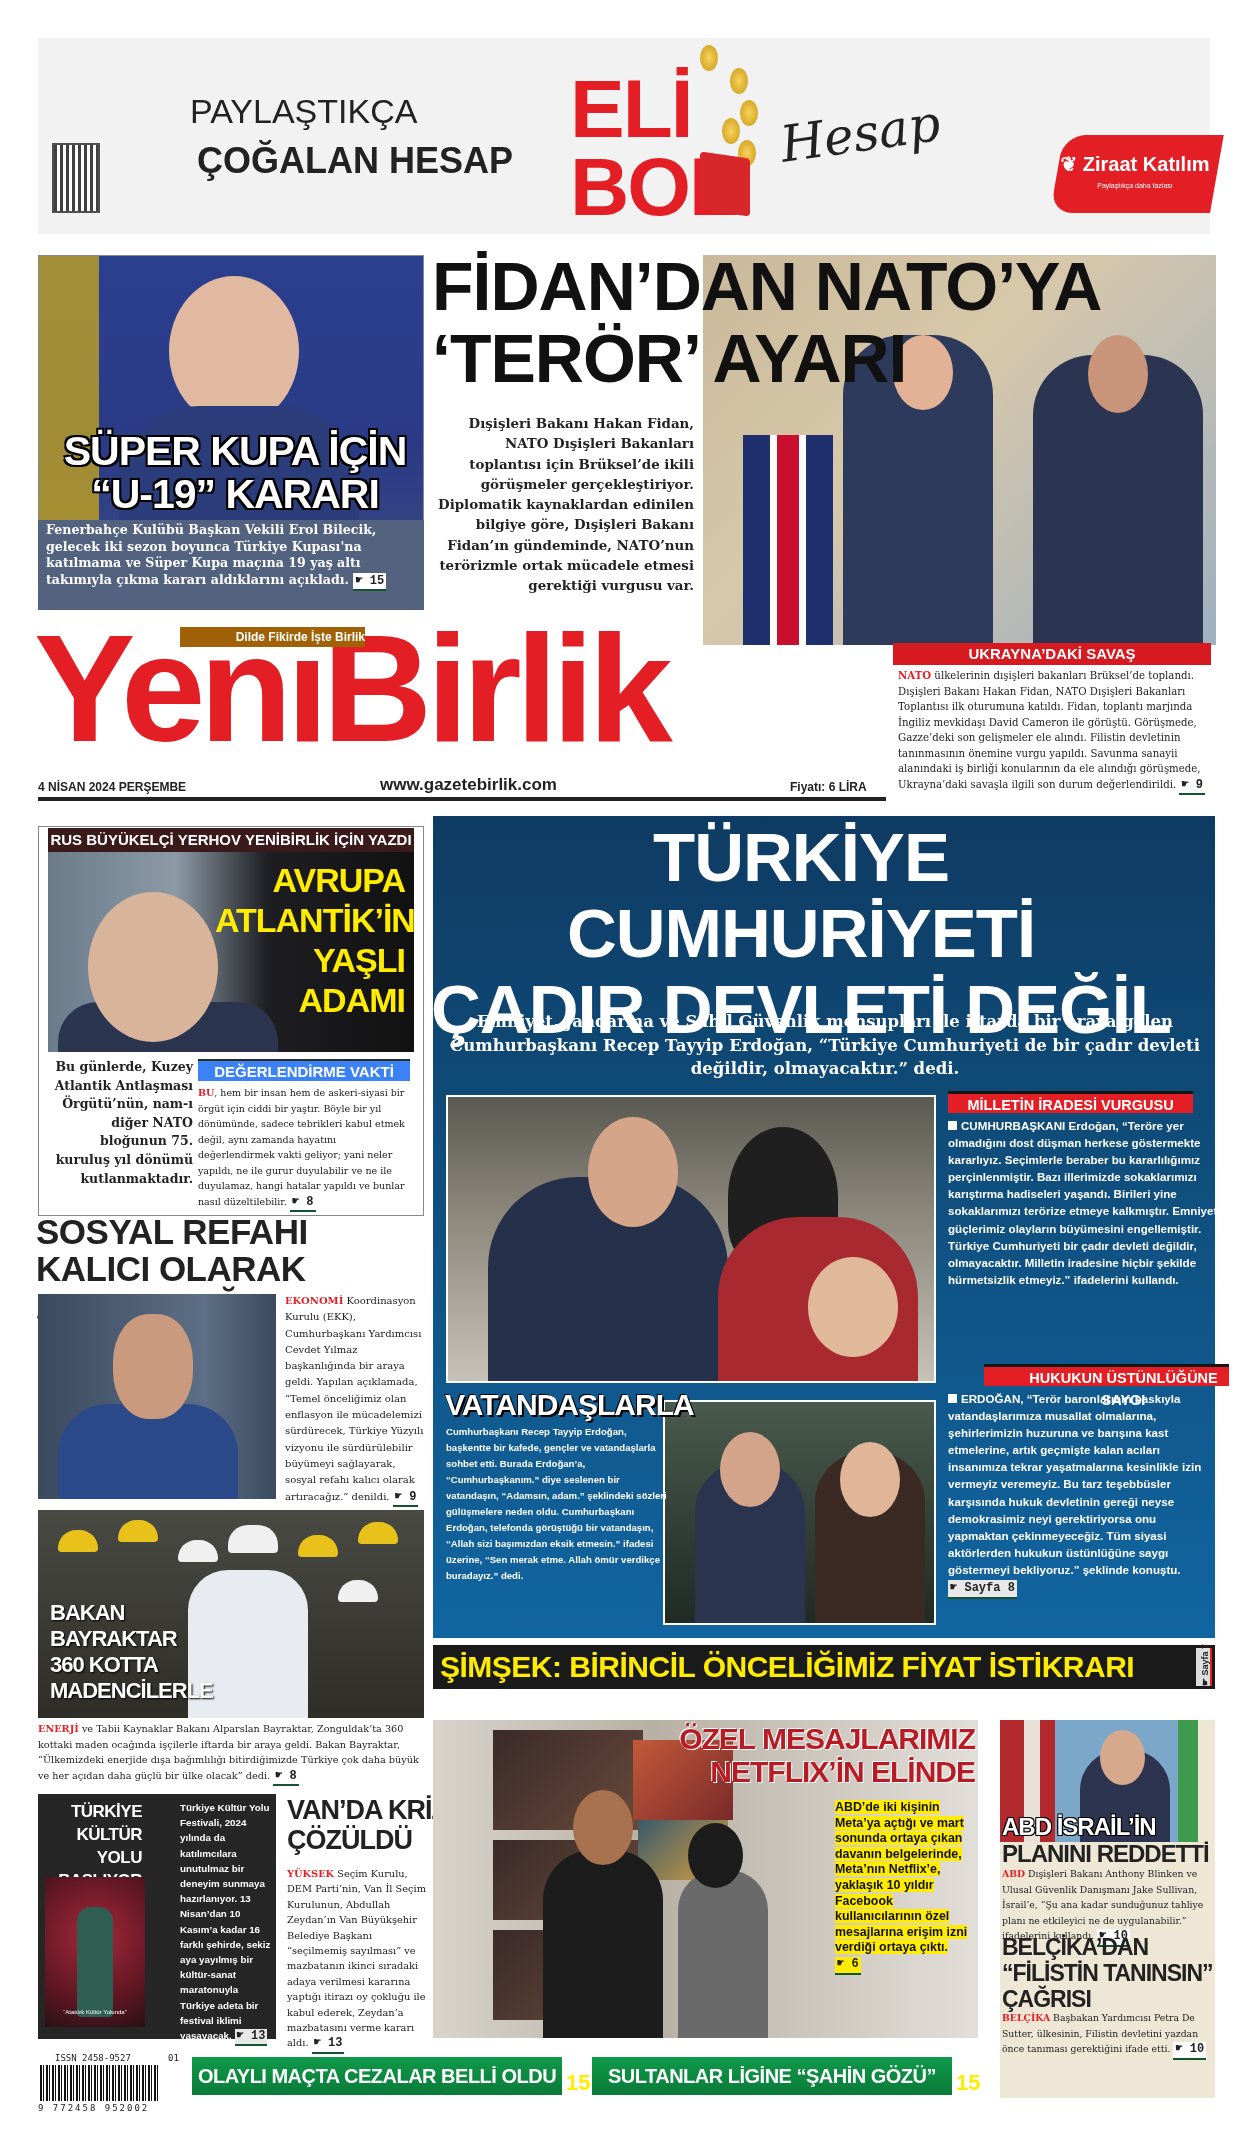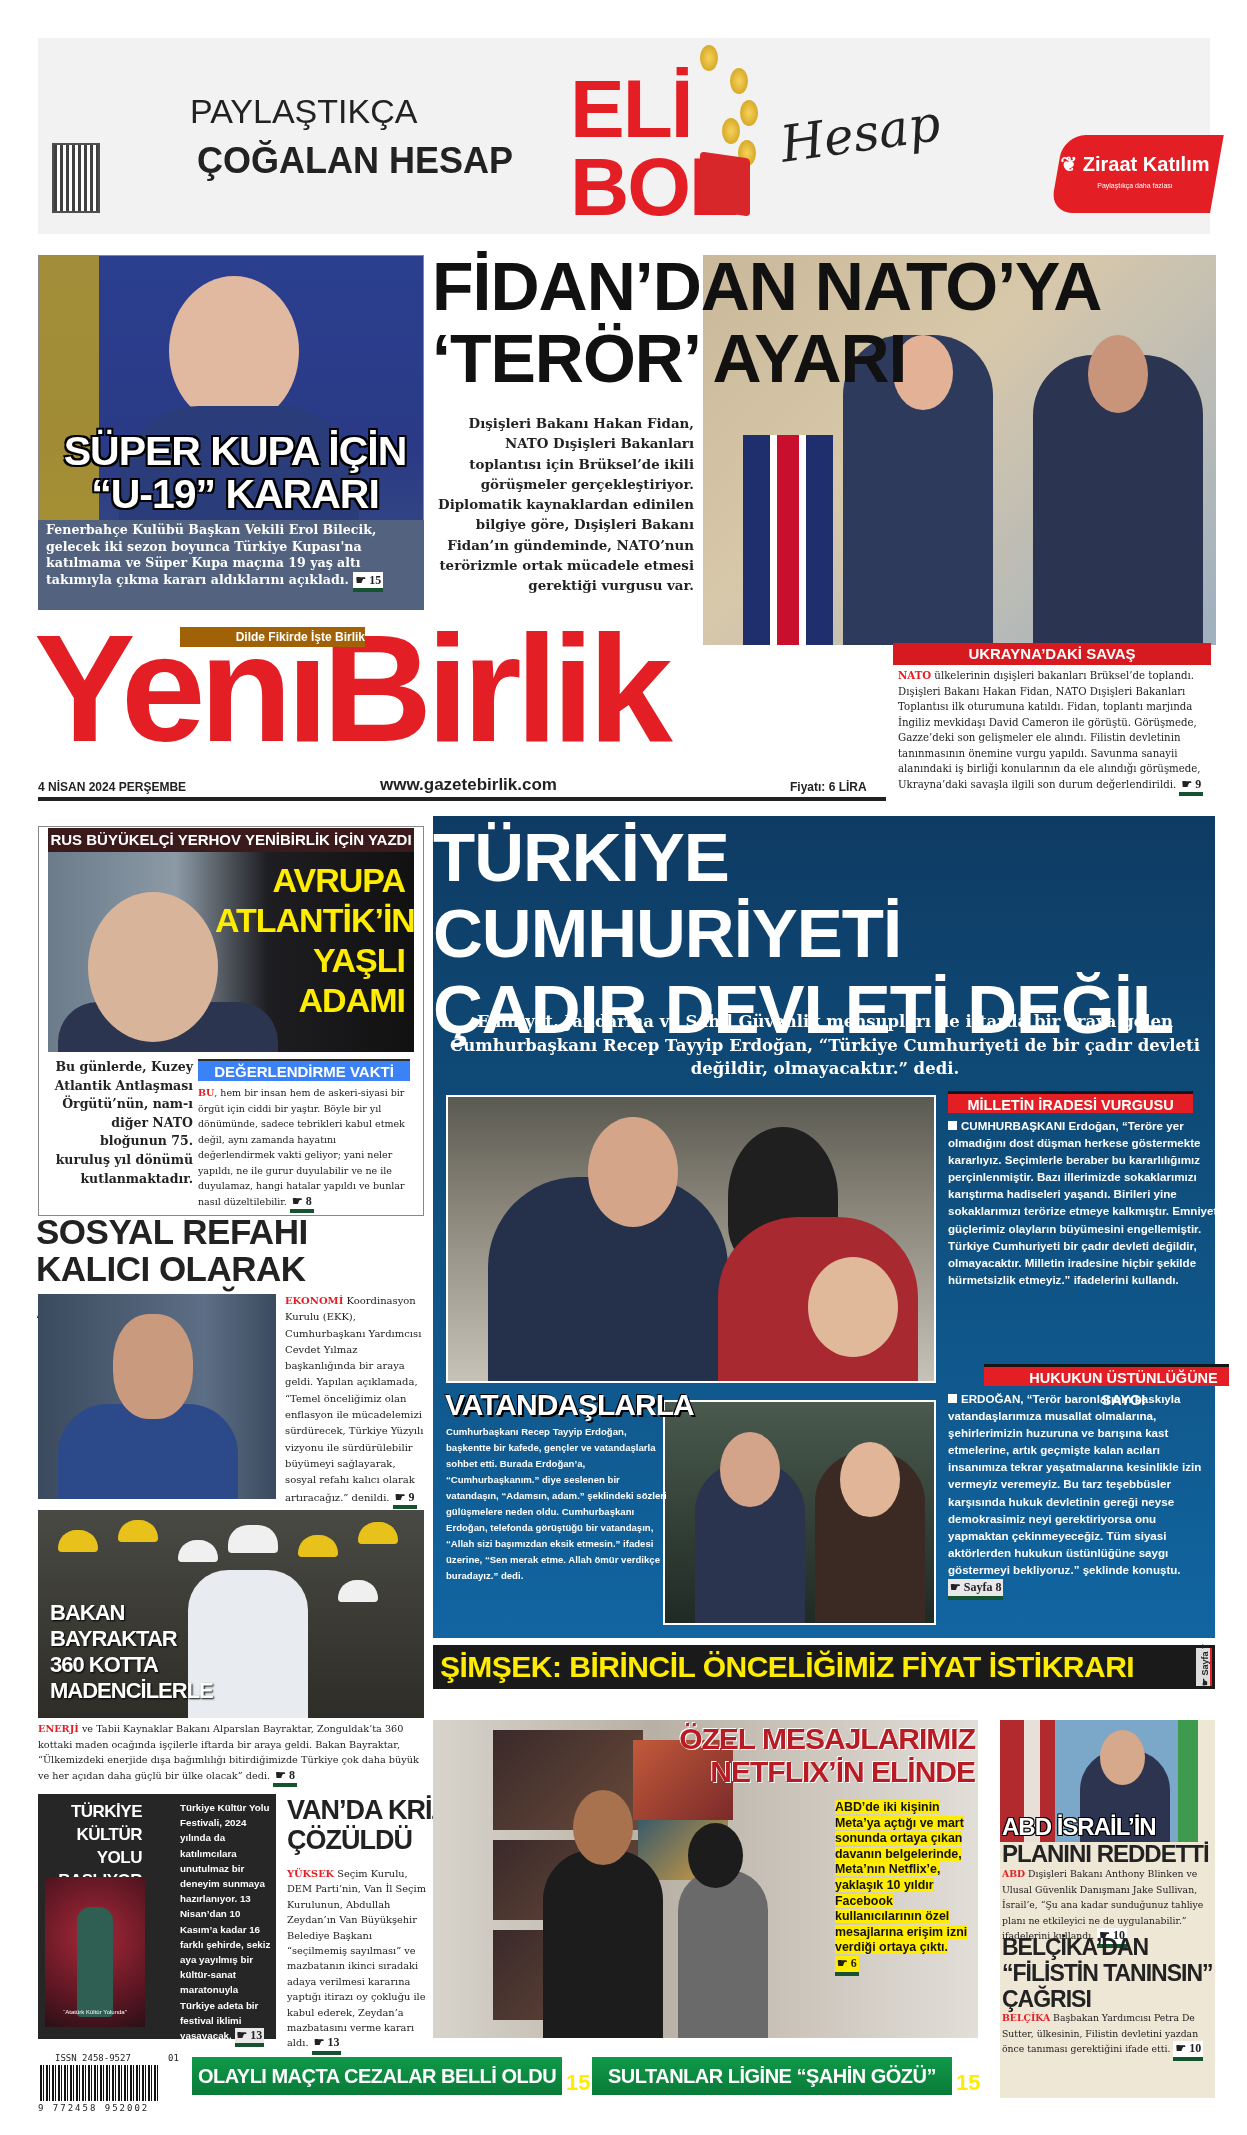--- a/index.html
+++ b/index.html
@@ -1,19 +1,19 @@
 <!DOCTYPE html>
 <html><head>
 <meta charset="utf-8">
 <style>
   * { box-sizing: border-box; margin: 0; padding: 0; }
   body { width: 1247px; height: 2135px; background: #ffffff; position: relative; overflow: hidden; font-family: "DejaVu Serif", serif; color: #222; }
   .abs { position: absolute; }
   .photo { position: absolute; overflow: hidden; }
-  .ref { display: inline-block; font-family: Liberation Serif, serif; font-weight: bold; font-size: 12px; border-bottom: 4px solid #14532d; padding: 0 2px; color: #222; background: #fff; }
+  .ref { display: inline-block; font-family: Liberation Mono, monospace; font-weight: bold; font-size: 12px; border-bottom: 2px solid #14532d; padding: 0 2px; color: #222; background: #fff; }
   .ref-dark { background: #e8e8e8; }
   .lead { color: #e31e24; font-weight: bold; }
 
   
   .ad { left: 38px; top: 38px; width: 1172px; height: 196px; background: #f2f2f2; }
   .qr { left: 52px; top: 143px; width: 48px; height: 70px; border: 2px solid #333; background: repeating-linear-gradient(90deg,#222 0 3px,#fff 3px 6px), #fff; opacity: .85; }
   .ad-l1 { left: 190px; top: 92px; width: 340px; font-family: "Liberation Sans", sans-serif; font-size: 34px; color: #222; }
   .ad-l2 { left: 170px; top: 140px; width: 370px; text-align: center; font-family: "Liberation Sans", sans-serif; font-weight: bold; font-size: 36px; color: #222; }
   .ad-eli { left: 570px; top: 70px; font-family: "Liberation Sans", sans-serif; font-weight: bold; font-size: 82px; line-height: 78px; color: #e31e24; letter-spacing: -2px; }
   .coin { position: absolute; width: 18px; height: 26px; border-radius: 50%; background: radial-gradient(#f7d25a, #c99a16); }
@@ -82,21 +82,21 @@
   .van-h { left: 287px; top: 1795px; font-family: "Liberation Sans", sans-serif; font-weight: bold; font-size: 27px; line-height: 30px; color: #222; letter-spacing: -1px; }
   .van-t { left: 287px; top: 1866px; width: 140px; font-family: "DejaVu Serif", serif; font-size: 9.8px; line-height: 15.4px; color: #222; }
 
   
   .issn { left: 55px; top: 2053px; font-family: "DejaVu Sans Mono", monospace; font-size: 9px; color: #222; }
   .barcode { left: 40px; top: 2065px; width: 120px; height: 36px; background: repeating-linear-gradient(90deg,#111 0 2px,#fff 2px 3px,#111 3px 4px,#fff 4px 6px); }
   .barnum { left: 38px; top: 2103px; font-family: "DejaVu Sans Mono", monospace; font-size: 9px; color: #222; letter-spacing: 2px; }
 
   
   .main { left: 433px; top: 816px; width: 782px; height: 822px; background: linear-gradient(180deg,#0e3b63 0%,#0f4f7e 45%,#1165a1 100%); }
-  .main-h { left: 433px; top: 820px; width: 782px; font-family: "Liberation Sans", sans-serif; font-weight: bold; font-size: 69px; line-height: 76px; color: #fff; letter-spacing: -1px; }
+  .main-h { left: 410px; top: 820px; width: 782px; text-align: center; font-family: "Liberation Sans", sans-serif; font-weight: bold; font-size: 69px; line-height: 76px; color: #fff; letter-spacing: -1px; }
   .main-sub { left: 445px; top: 1010px; width: 760px; text-align: center; font-family: "DejaVu Serif", serif; font-weight: bold; font-size: 16.5px; line-height: 23.5px; color: #fff; }
   .er-photo { left: 446px; top: 1095px; width: 490px; height: 288px; border: 2px solid #fff; background: linear-gradient(180deg,#5a5a52 0%,#8b867a 40%,#c6c2b8 100%); }
   .er-photo .p1 { position:absolute; left: 40px; top: 80px; width: 240px; height: 210px; background: #25304a; border-radius: 90px 90px 0 0; }
   .er-photo .h1 { position:absolute; left: 140px; top: 20px; width: 90px; height: 110px; background: #d5a58a; border-radius: 50%; }
   .er-photo .p2 { position:absolute; left: 270px; top: 120px; width: 200px; height: 170px; background: #a82a30; border-radius: 80px 80px 0 0; }
   .er-photo .h2 { position:absolute; left: 280px; top: 30px; width: 110px; height: 140px; background: #1f1f1f; border-radius: 50% 50% 30% 30%; }
   .er-photo .baby { position:absolute; left: 360px; top: 160px; width: 90px; height: 100px; background: #e0b89a; border-radius: 50%; }
   .vat-h { left: 445px; top: 1388px; font-family: "Liberation Sans", sans-serif; font-weight: bold; font-size: 30px; line-height: 34px; color: #fff; text-shadow: 2px 2px 0 #000, -1px -1px 0 #000; letter-spacing: -1px; }
   .vat-t { left: 446px; top: 1424px; width: 225px; font-family: "Liberation Sans", sans-serif; font-weight: bold; font-size: 9.6px; line-height: 16px; color: #fff; }
   .vat-photo { left: 663px; top: 1400px; width: 273px; height: 225px; border: 2px solid #fff; background: linear-gradient(180deg,#4a5a4e 0%,#1f2a24 100%); }

